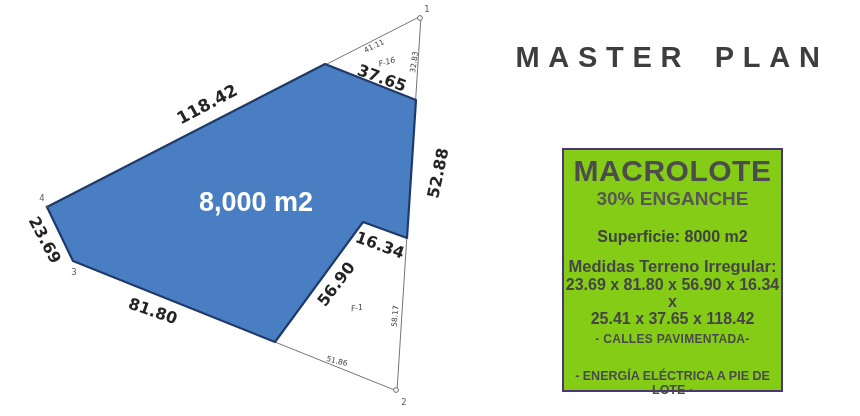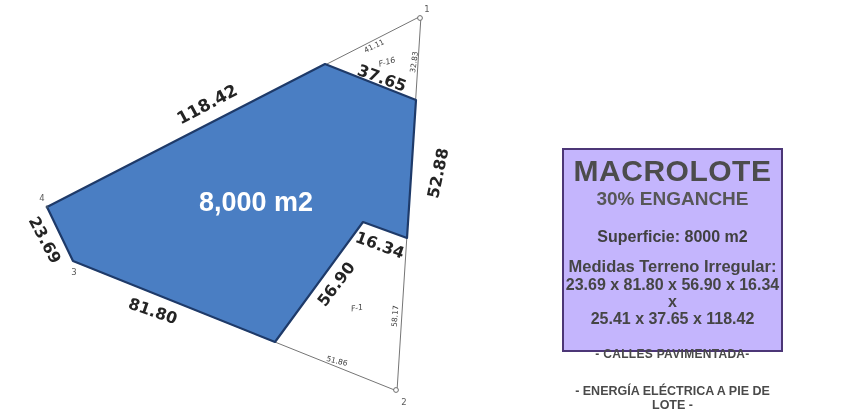--- a/index.html
+++ b/index.html
@@ -14,30 +14,30 @@
   .lbl-area{font-family:"Liberation Sans",sans-serif;font-weight:700;font-size:27px;fill:#ffffff;}
   .outline{fill:none;stroke:#757575;stroke-width:1;}
   .lot{stroke:#1e3a69;stroke-width:2.2;stroke-linejoin:round;}
   .vmark{fill:#ffffff;stroke:#6d6d6d;stroke-width:1;}
   .vdot{fill:#41536b;}
 
   .master-title{position:absolute;left:502px;top:41px;width:340px;text-align:center;
     font-size:29px;font-weight:700;color:#3e3e3e;letter-spacing:0.30em;word-spacing:8px;
     white-space:nowrap;}
 
-  .info-box{position:absolute;left:562px;top:148px;width:221px;height:204px;
-    box-sizing:border-box;border:2px solid #4c3677;background:#c4b5fd;text-align:center;
+  .info-box{position:absolute;left:562px;top:148px;width:221px;height:244px;
+    box-sizing:border-box;border:2px solid #4c3677;background:#84cc16;text-align:center;
     color:#4a4a4a;font-weight:700;}
   .ib-title{margin-top:4px;font-size:30px;line-height:34px;color:#4c4c4c;letter-spacing:0.5px;}
   .ib-enganche{font-size:19px;line-height:22px;color:#575757;}
   .ib-superficie{margin-top:18px;font-size:16px;line-height:18px;color:#404040;}
   .ib-medidas{margin-top:11px;font-size:16.5px;line-height:18px;color:#454545;text-align:center;}
   .ib-m1{margin-top:1px;font-size:16px;line-height:17px;color:#454545;}
   .ib-m2{font-size:16px;line-height:17px;color:#454545;}
-  .ib-calles{margin-top:21px;font-size:12px;line-height:13px;letter-spacing:0.3px;color:#4a4a4a;}
+  .ib-calles{margin-top:6px;font-size:12px;line-height:13px;letter-spacing:0.3px;color:#4a4a4a;}
   .ib-energia{margin-top:23px;font-size:12.5px;line-height:14px;color:#4a4a4a;}
 </style>
 </head>
 <body>
 
 <div class="canvas">
 
   <svg width="470" height="416" viewBox="0 0 470 416" xmlns="http://www.w3.org/2000/svg">
 
     <polygon class="outline" points="421,16 397,391 73,261 47,207"></polygon>
@@ -65,20 +65,21 @@
     <text class="lbl-small" x="414" y="62" transform="rotate(-82 414 62)">32.83</text>
     <text class="lbl-small" x="395" y="316" transform="rotate(-86 395 316)">58.17</text>
     <text class="lbl-small" x="337" y="361" transform="rotate(14 337 361)">51.86</text>
 
     <text class="lbl-frac" x="387" y="62" transform="rotate(-16 387 62)">F-16</text>
     <text class="lbl-frac" x="357" y="308" transform="rotate(-10 357 308)">F-1</text>
 
     <text class="lbl-area" x="256" y="202">8,000 m2</text>
   </svg>
 
+  <div class="master-title">MASTER PLAN</div>
 
   <div class="info-box">
     <div class="ib-title">MACROLOTE</div>
     <div class="ib-enganche">30% ENGANCHE</div>
     <div class="ib-superficie">Superficie: 8000 m2</div>
     <div class="ib-medidas">Medidas Terreno Irregular:</div>
     <div class="ib-m1">23.69 x 81.80 x 56.90 x 16.34 x</div>
     <div class="ib-m2">25.41 x 37.65 x 118.42</div>
     <div class="ib-calles">- CALLES PAVIMENTADA-</div>
     <div class="ib-energia">- ENERGÍA ELÉCTRICA A PIE DE LOTE -</div>

